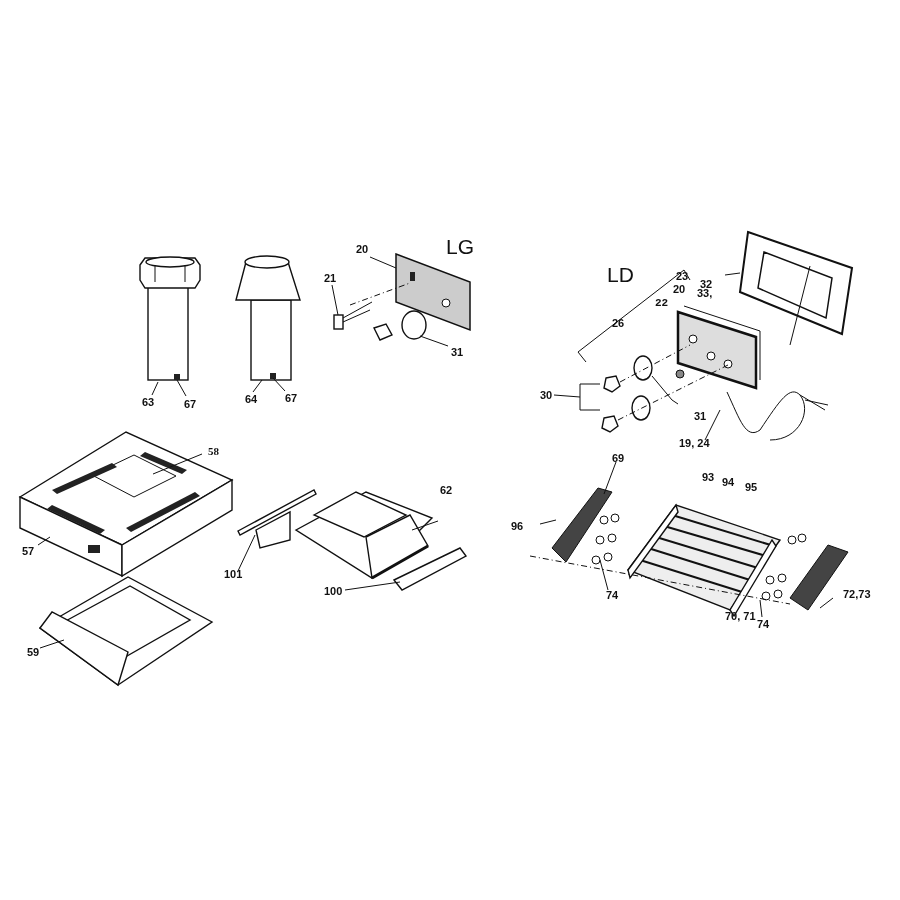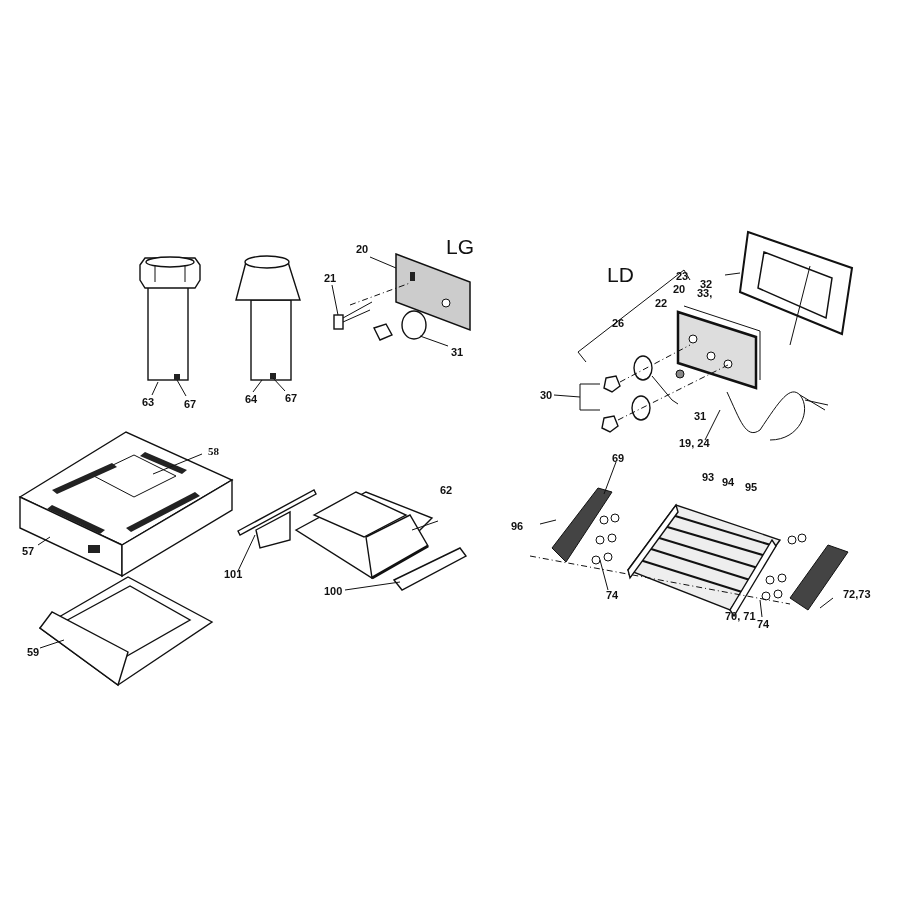--- a/index.html
+++ b/index.html
@@ -181,21 +181,21 @@
 <div class="lbl" style="left:184px;top:399px;">67</div>
 <div class="lbl" style="left:245px;top:394px;">64</div>
 <div class="lbl" style="left:285px;top:393px;">67</div>
 <div class="lbl" style="left:356px;top:244px;">20</div>
 <div class="lbl" style="left:324px;top:273px;">21</div>
 <div class="lbl" style="left:451px;top:347px;">31</div>
 <div class="lbl" style="left:653px;top:271px;margin-left:23px;">23</div>
 <div class="lbl" style="left:697px;top:264px;margin-top:24px;">33,</div>
 <div class="lbl" style="left:700px;top:279px;">32</div>
 <div class="lbl" style="left:673px;top:284px;">20</div>
-<div class="lbl" style="left:655px;top:298px;">22</div>
+<div class="lbl" style="left:655px;top:298px;font-family:Liberation Mono, monospace;">22</div>
 <div class="lbl" style="left:612px;top:318px;">26</div>
 <div class="lbl" style="left:540px;top:390px;">30</div>
 <div class="lbl" style="left:694px;top:411px;">31</div>
 <div class="lbl" style="left:679px;top:438px;">19, 24</div>
 <div class="lbl" style="left:208px;top:446px;font-family:Liberation Serif, serif;">58</div>
 <div class="lbl" style="left:22px;top:546px;">57</div>
 <div class="lbl" style="left:440px;top:485px;">62</div>
 <div class="lbl" style="left:224px;top:569px;">101</div>
 <div class="lbl" style="left:324px;top:586px;">100</div>
 <div class="lbl" style="left:27px;top:647px;">59</div>

